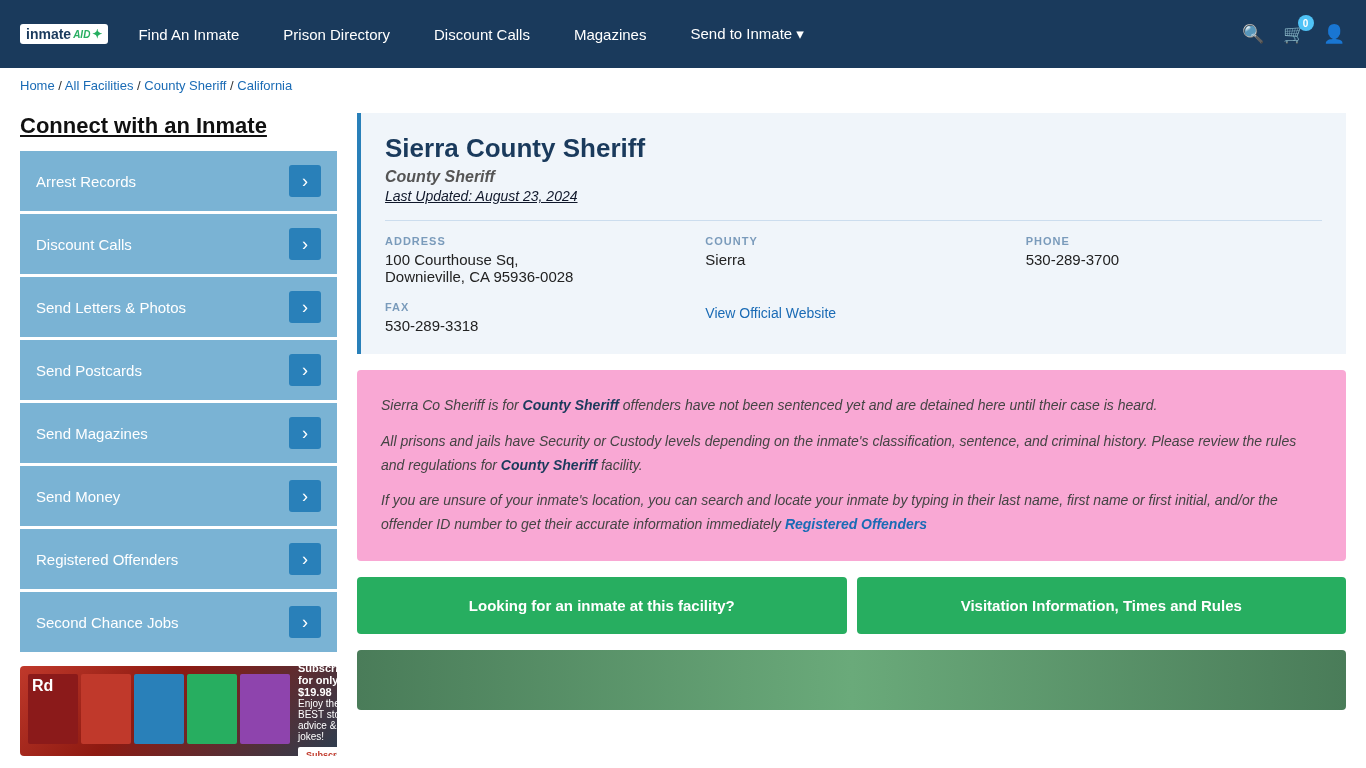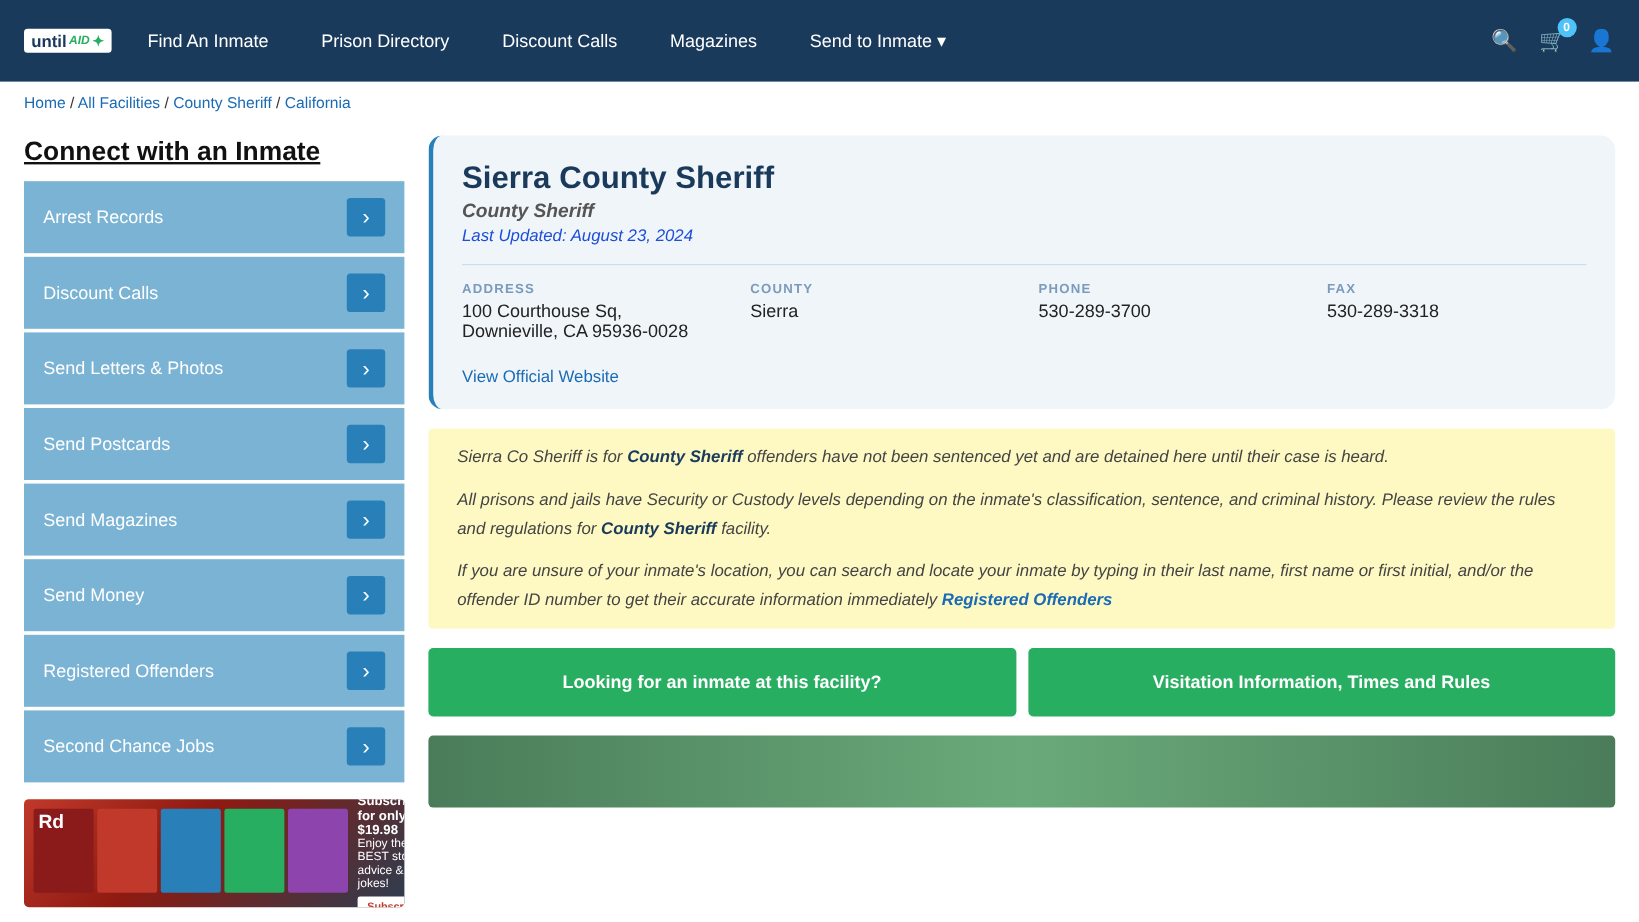--- a/index.html
+++ b/index.html
@@ -179,47 +179,48 @@
       cursor: pointer;
     }
 
     
     .content {
       flex: 1;
       min-width: 0;
     }
     .facility-card {
       background: #f0f5fa;
-      border-radius: 12px;
+      border-radius: 0;
       padding: 20px 24px;
       margin-bottom: 16px;
       border-left: 4px solid #2980b9;
     }
     .facility-name {
       font-size: 26px;
       font-weight: bold;
       color: #1a3a5c;
       margin-bottom: 4px;
     }
     .facility-type {
       font-size: 16px;
       color: #555;
       font-style: italic;
       font-weight: 600;
       margin-bottom: 2px;
     }
     .facility-updated {
       font-size: 14px;
-      color: #1d4ed8;
+      color: #0f172a;
       font-style: italic;
       margin-bottom: 16px;
+      text-decoration: underline;
     }
     .facility-info-grid {
       display: grid;
-      grid-template-columns: 1fr 1fr 1fr 1fr;
+      grid-template-columns: 1fr 1fr 1fr;
       gap: 16px 24px;
       border-top: 1px solid #cde;
       padding-top: 14px;
     }
     .info-block { }
     .info-label {
       font-size: 11px;
       font-weight: bold;
       color: #7a9bbb;
       letter-spacing: 1px;
@@ -233,23 +234,23 @@
     .official-link {
       color: #1a6bb5;
       text-decoration: none;
       font-size: 14px;
       margin-top: 4px;
       display: block;
     }
 
     
     .description {
-      background: #fef9c3;
+      background: #f9a8d4;
       border-radius: 4px;
-      padding: 12px 24px;
+      padding: 24px 24px;
       margin-bottom: 16px;
       font-size: 14px;
       line-height: 1.7;
       color: #444;
     }
     .description p { margin-bottom: 12px; font-style: italic; }
     .description p:last-child { margin-bottom: 0; }
     .desc-bold-link { color: #1a3a5c; font-weight: bold; text-decoration: none; }
     .desc-link { color: #1a6bb5; font-weight: bold; text-decoration: none; }
 
@@ -281,21 +282,21 @@
       border-radius: 4px;
       overflow: hidden;
     }
   </style>
 </head>
 <body>
 
 <header class="header">
   <div class="logo">
     <span style="background:#fff;padding:2px 6px;border-radius:3px;display:flex;align-items:center;gap:2px;">
-      <span style="color:#1a3a5c;font-size:14px;font-weight:900;">until</span>
+      <span style="color:#1a3a5c;font-size:14px;font-weight:900;">inmate</span>
       <span style="color:#27ae60;font-size:10px;font-weight:900;font-style:italic;">AID</span>
       <span style="color:#27ae60;font-size:12px;">✦</span>
     </span>
   </div>
   <nav class="nav">
     <a class="nav-item">Find An Inmate</a>
     <a class="nav-item">Prison Directory</a>
     <a class="nav-item">Discount Calls</a>
     <a class="nav-item">Magazines</a>
     <a class="nav-item nav-send">Send to Inmate ▾</a>

